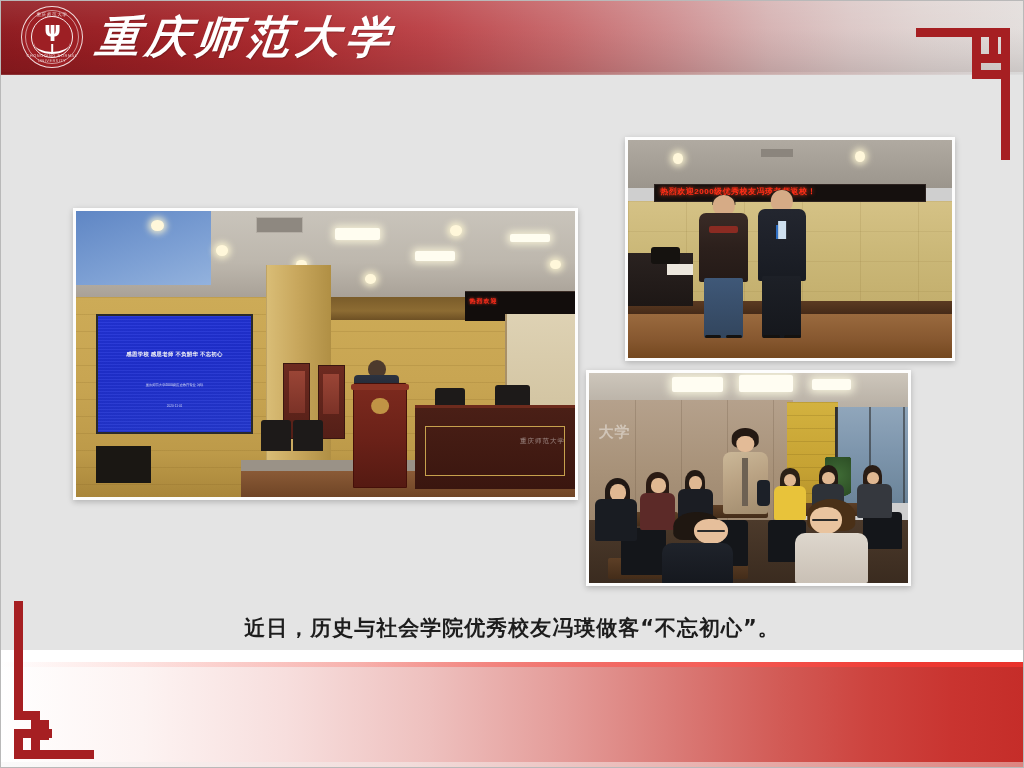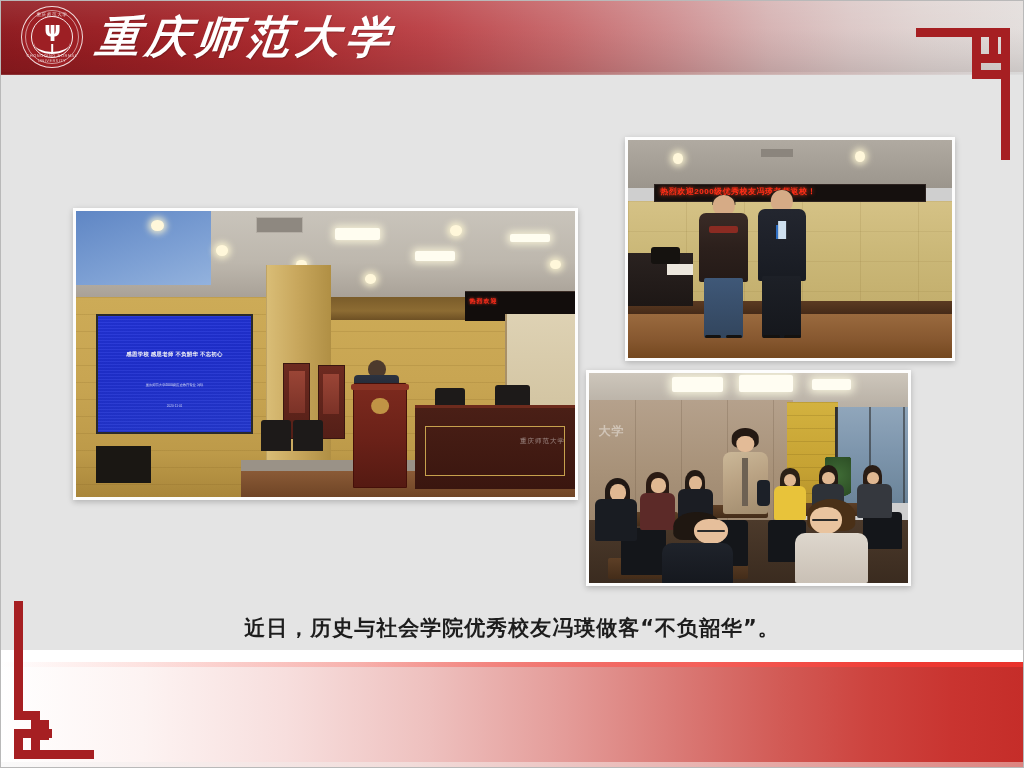--- a/index.html
+++ b/index.html
@@ -219,21 +219,21 @@
     background:radial-gradient(circle at 50% 40%,#3f6b35 0%,#2d4f26 70%,rgba(0,0,0,0) 72%);}
   .au-floorback{position:absolute;left:0;top:70%;width:100%;height:30%;
     background:linear-gradient(180deg,#4c3a2b 0%,#3a2b1f 100%);}
   .au-desk{position:absolute;background:linear-gradient(180deg,#5d3f26 0%,#432c19 100%);border-radius:2px;}
   .au-seat{position:absolute;background:#14161a;border-radius:4px 4px 1px 1px;}
   .au-head{position:absolute;border-radius:48% 48% 44% 44%;background:#e0b892;}
   .au-hair{position:absolute;border-radius:50% 50% 18% 18%;}
   .au-body{position:absolute;border-radius:6px 6px 2px 2px;}
   .au-glasses{position:absolute;height:2px;background:#2b2b2b;border-radius:1px;}
   .au-wm{position:absolute;left:3%;top:24%;color:rgba(255,255,255,.42);
-    font-size:12px;letter-spacing:1px;font-weight:bold;}
+    font-size:15px;letter-spacing:1px;font-weight:bold;}
 
   
   .caption{
     position:absolute;left:0;top:606px;width:1024px;height:44px;
     display:flex;align-items:center;justify-content:center;
     color:#1d1d1d;font-size:21px;font-weight:700;letter-spacing:1px;
     font-family:"DejaVu Sans","Liberation Sans",sans-serif;
     white-space:nowrap;
   }
 
@@ -471,21 +471,21 @@
         <div style="position:absolute;left:50%;top:0;width:62%;height:38%;transform:translateX(-50%);background:#4a3017;border-radius:50% 50% 24% 24%;"></div>
         <div style="position:absolute;left:22%;top:10%;width:42%;height:32%;background:#e9c49f;border-radius:46% 46% 50% 50%;"></div>
         <div class="au-glasses" style="left:24%;top:24%;width:34%;"></div>
         <div style="position:absolute;left:2%;top:40%;width:96%;height:60%;background:linear-gradient(180deg,#ded7cd 0%,#c9c0b5 100%);border-radius:10px 10px 2px 2px;"></div>
       </div>
 
       <div class="au-wm">大学</div>
     </div>
   </div>
 
-  <div class="caption">近日，历史与社会学院优秀校友冯瑛做客“不负韶华”。</div>
+  <div class="caption">近日，历史与社会学院优秀校友冯瑛做客“不忘初心”。</div>
 
   <div class="footer-white"></div>
   <div class="footer-band"></div>
   <div class="footer-top-line"></div>
   <div class="footer-bottom-line"></div>
 
   <div class="corner-bl">
     <svg width="130" height="175" viewBox="0 0 130 175" xmlns="http://www.w3.org/2000/svg">
       <g fill="#a61f22">
         <rect x="14" y="8" width="9" height="118"></rect>

